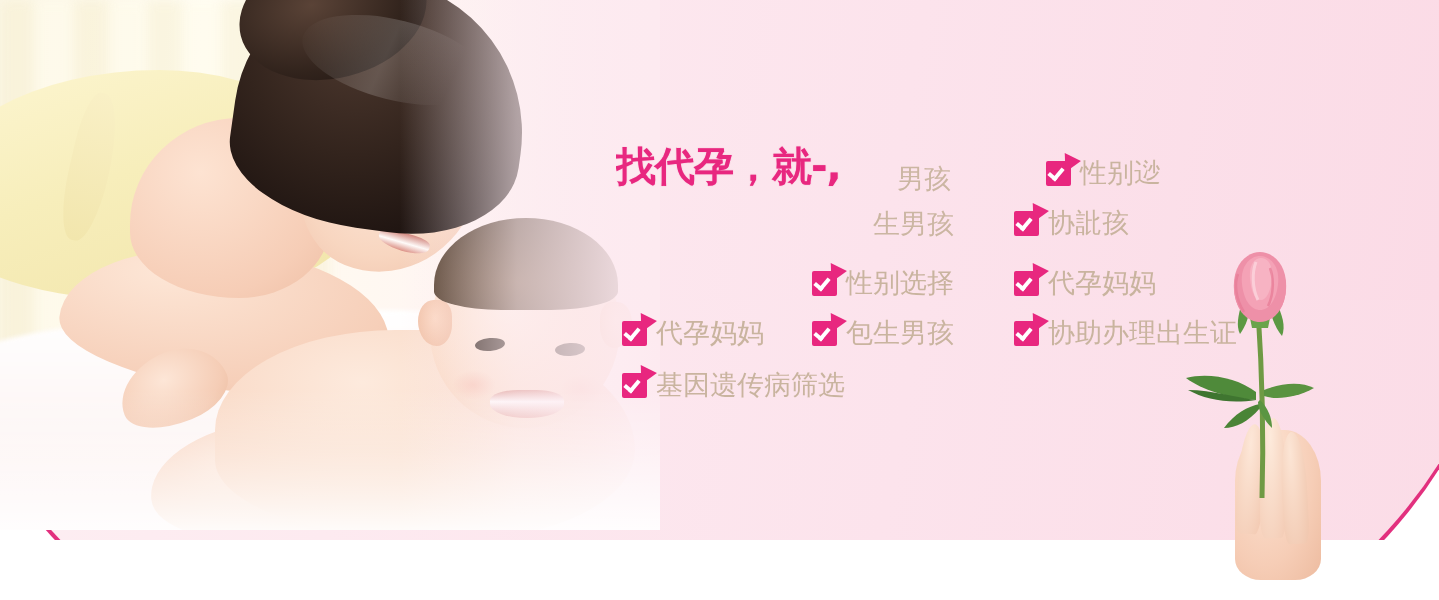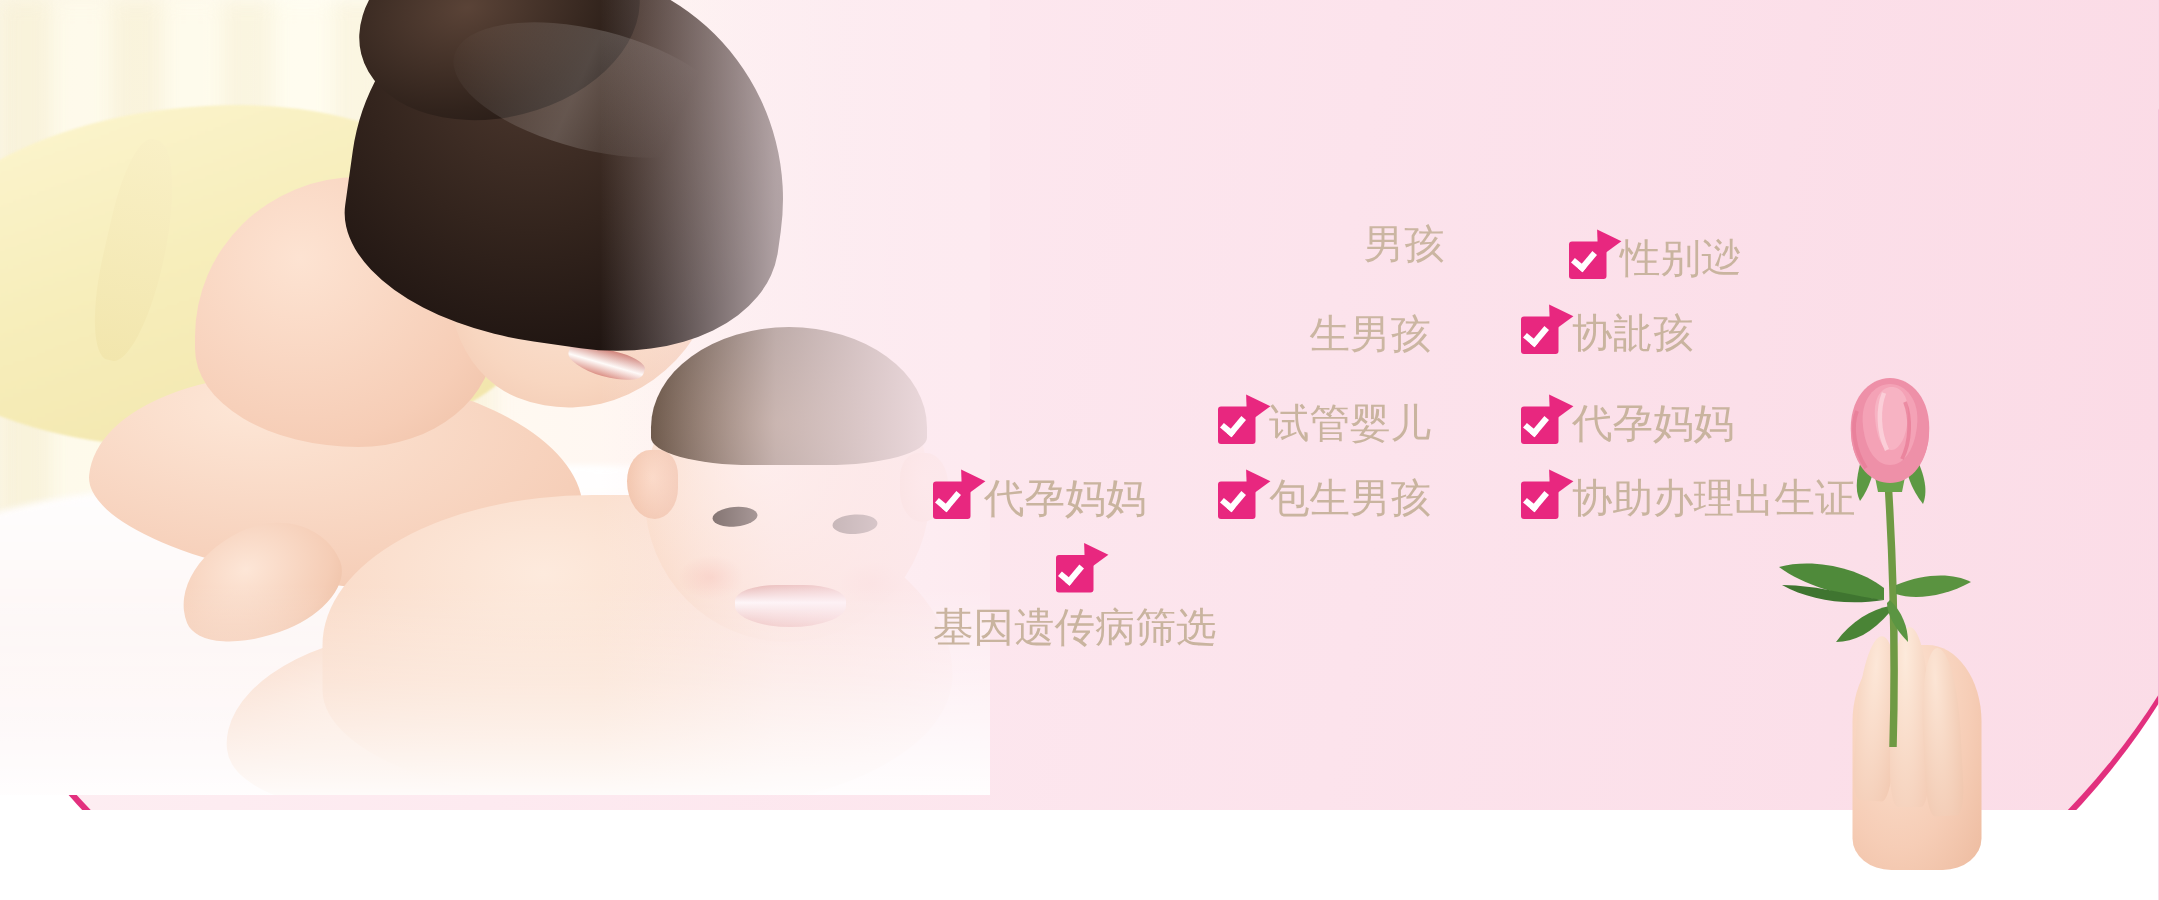--- a/index.html
+++ b/index.html
@@ -222,21 +222,21 @@
   .headline .hl-line{display:block;height:54px;overflow:hidden;}
 
   .ghost{
     position:absolute;
     color:#c9b49f;
     font-size:27px;
     line-height:34px;
     white-space:nowrap;
     opacity:.95;
   }
-  .ghost-1{left:897px;top:147px;margin-left:12px;}
+  .ghost-1{left:897px;top:162px;}
   .ghost-2{left:873px;top:207px;}
 
   
   .check-item{
     position:absolute;
     display:flex;align-items:center;gap:9px;
     white-space:nowrap;
   }
   .cbox{
     position:relative;
@@ -271,21 +271,21 @@
   }
 
   .it-xb-top   {left:1014px;top:158px;padding-left:32px;}
   .it-xp-top   {left:1014px;top:208px;text-align:center;}
   .it-ivf      {left:622px;top:268px;}
   .it-donor    {left:812px;top:268px;}
   .it-gender   {left:1014px;top:268px;}
   .it-surro    {left:622px;top:318px;}
   .it-boy      {left:812px;top:318px;}
   .it-cert     {left:1014px;top:318px;}
-  .it-gene     {left:622px;top:370px;flex-direction:column;}
+  .it-gene     {left:622px;top:370px;}
 
   
   .rose{position:absolute;left:1180px;top:250px;width:200px;height:300px;z-index:7;}
   .rose svg{display:block;}
 
   
   .r-hand{
     position:absolute;left:1235px;top:430px;width:86px;height:150px;
     background:radial-gradient(ellipse at 35% 20%,#fde4d4 0%,#f6cdb6 62%,#edbb9f 100%);
     border-radius:42% 42% 30% 30% / 34% 34% 14% 14%;
@@ -354,39 +354,40 @@
     <div class="b-eye-r"></div>
     <div class="b-mouth"></div>
 
     <div class="photo-fade"></div>
     <div class="photo-fade-b"></div>
   </div>
 
   <div class="content">
 
     <div class="headline">
+      <span class="hl-line">找代孕，就‐,</span>
     </div>
 
     <div class="ghost ghost-1">男孩</div>
     <div class="ghost ghost-2">生男孩</div>
 
     <div class="check-item it-xb-top">
       <span class="cbox"></span>
       <span class="clabel">性别逤</span>
     </div>
 
     <div class="check-item it-xp-top">
       <span class="cbox"></span>
       <span class="clabel">协䚹孩</span>
     </div>
 
 
     <div class="check-item it-donor">
       <span class="cbox"></span>
-      <span class="clabel">试管婴儿</span>
+      <span class="clabel">性别选择</span>
     </div>
 
     <div class="check-item it-gender">
       <span class="cbox"></span>
       <span class="clabel">代孕妈妈</span>
     </div>
 
     <div class="check-item it-surro">
       <span class="cbox"></span>
       <span class="clabel">代孕妈妈</span>

